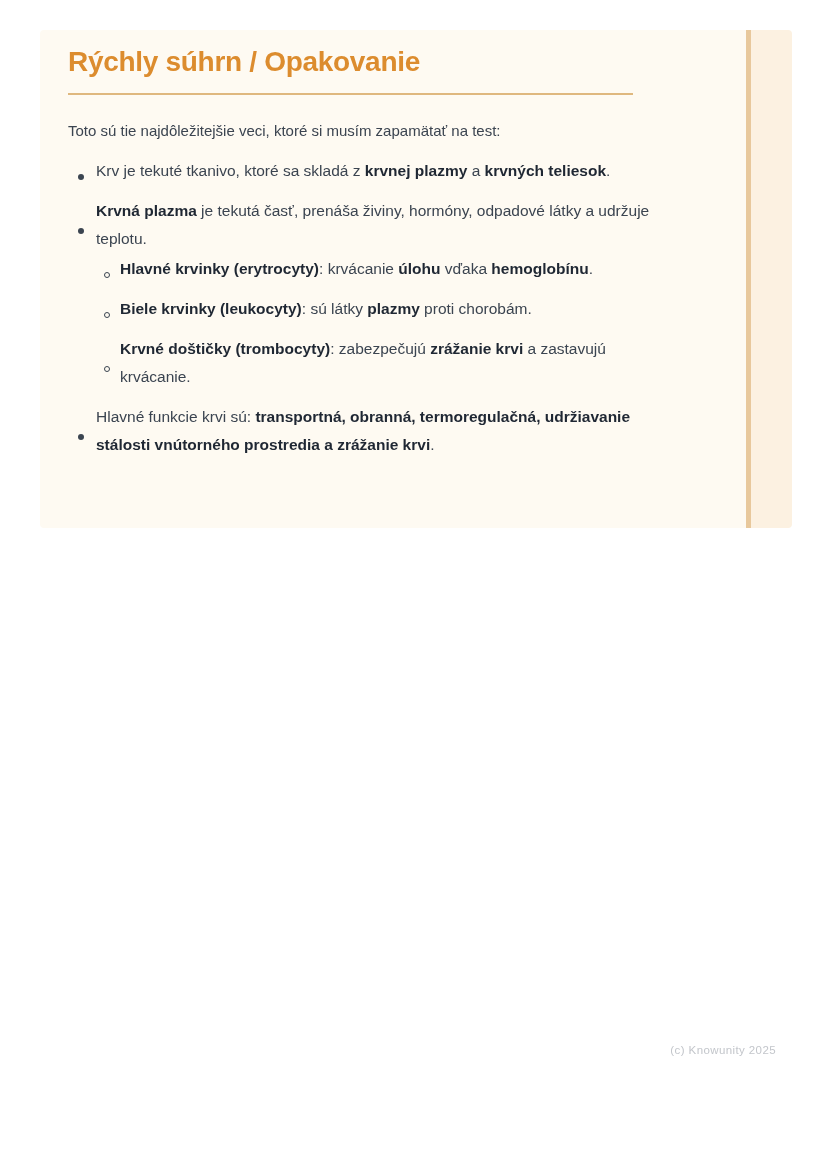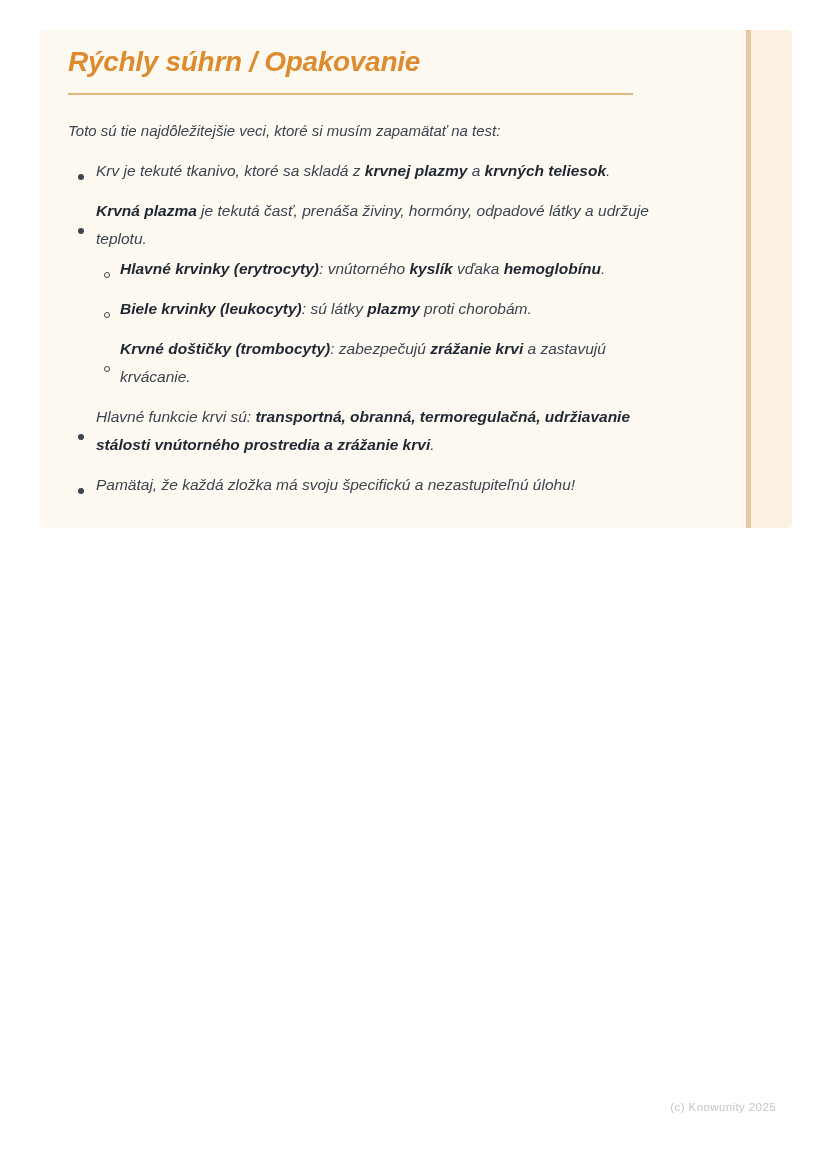--- a/index.html
+++ b/index.html
@@ -28,21 +28,20 @@
     width: 752px;
     height: 498px;
     display: flex;
     border-radius: 4px;
     overflow: hidden;
   }
   .card-content {
     flex: 1 1 auto;
     background: var(--card-bg);
     padding: 16px 16px 40px 28px;
-    font-style: italic;
   }
   .accent-bar {
     flex: 0 0 5px;
     background: var(--bar-color);
   }
   .accent-strip {
     flex: 0 0 41px;
     background: var(--strip-bg);
   }
   .page-title {
@@ -100,21 +99,21 @@
     font-size: 15.5px;
     line-height: 28px;
     color: var(--text-color);
   }
   .li-text strong {
     font-weight: 700;
     color: var(--bold-color);
   }
   .page-footer {
     position: absolute;
-    top: 1101px;
+    top: 1044px;
     right: 52px;
     font-size: 11.5px;
     letter-spacing: 0.4px;
     color: var(--footer-color);
   }
 </style>
 </head>
 <body>
 
 <div class="card">
@@ -133,46 +132,40 @@
           <span class="marker-box">
             <span class="dot"></span>
           </span>
           <div class="li-text"><strong>Krvná plazma</strong><span> je tekutá časť, prenáša živiny, hormóny, odpadové látky a udržuje teplotu.</span></div>
         </div>
         <div class="sublist">
           <div class="li li-sub">
             <span class="marker-box">
               <span class="ring"></span>
             </span>
-            <div class="li-text"><strong>Hlavné krvinky (erytrocyty)</strong><span>: vnútorného </span><strong>kyslík</strong><span> vďaka </span><strong>hemoglobínu</strong><span>.</span></div>
+            <div class="li-text"><strong>Hlavné krvinky (erytrocyty)</strong><span>: krvácanie </span><strong>úlohu</strong><span> vďaka </span><strong>hemoglobínu</strong><span>.</span></div>
           </div>
           <div class="li li-sub">
             <span class="marker-box">
               <span class="ring"></span>
             </span>
             <div class="li-text"><strong>Biele krvinky (leukocyty)</strong><span>: sú látky </span><strong>plazmy</strong><span> proti chorobám.</span></div>
           </div>
           <div class="li li-sub">
             <span class="marker-box">
               <span class="ring"></span>
             </span>
             <div class="li-text"><strong>Krvné doštičky (trombocyty)</strong><span>: zabezpečujú </span><strong>zrážanie krvi</strong><span> a zastavujú krvácanie.</span></div>
           </div>
         </div>
         <div class="li li-main">
           <span class="marker-box">
             <span class="dot"></span>
           </span>
           <div class="li-text"><span>Hlavné funkcie krvi sú: </span><strong>transportná, obranná, termoregulačná, udržiavanie stálosti vnútorného prostredia a zrážanie krvi</strong><span>.</span></div>
         </div>
-        <div class="li li-main">
-          <span class="marker-box">
-            <span class="dot"></span>
-          </span>
-          <div class="li-text"><span>Pamätaj, že každá zložka má svoju špecifickú a nezastupiteľnú úlohu!</span></div>
-        </div>
       </div>
   </div>
   <div class="accent-bar"></div>
   <div class="accent-strip"></div>
 </div>
 
 <div class="page-footer">(c) Knowunity 2025</div>
 
 </body></html>

